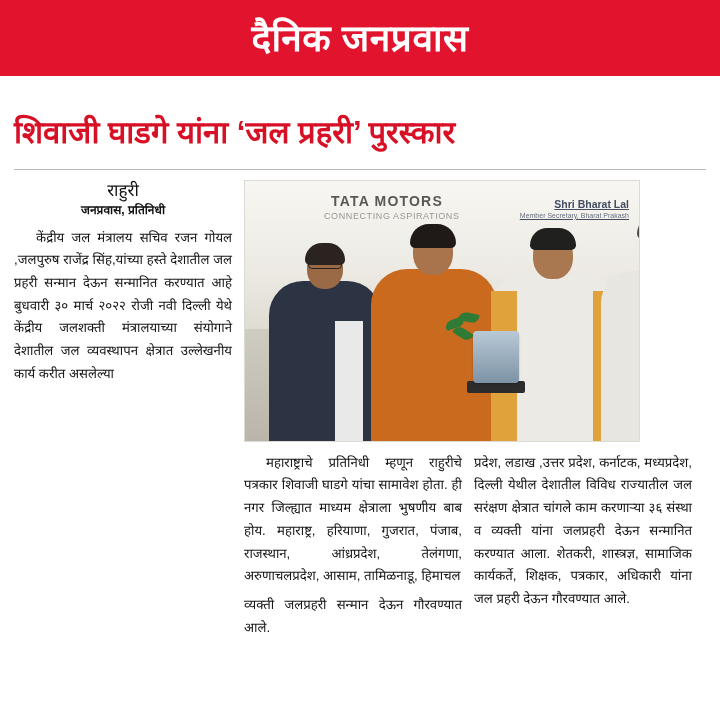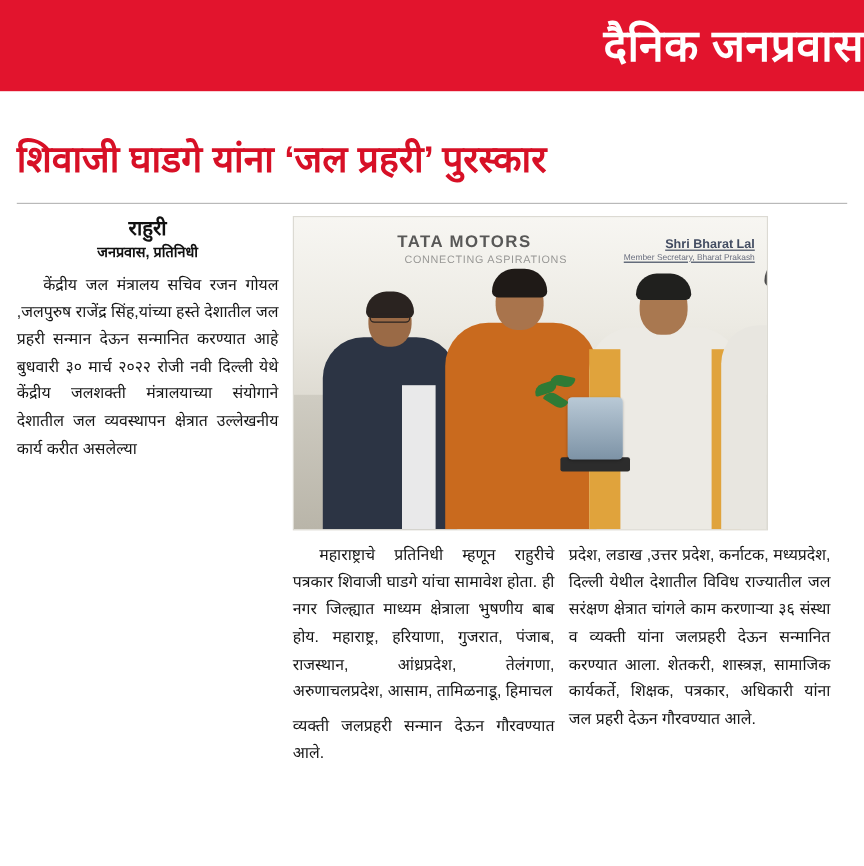--- a/index.html
+++ b/index.html
@@ -20,21 +20,21 @@
     background: #ffffff;
     box-sizing: border-box;
   }
 
   
   .masthead {
     background: #e2142d;
     height: 76px;
     display: flex;
     align-items: center;
-    justify-content: flex-end;
+    justify-content: center;
   }
   .masthead-title {
     color: #ffffff;
     font-size: 37px;
     font-weight: bold;
     letter-spacing: 0.5px;
     line-height: 1;
     font-family: "Liberation Sans", sans-serif;
   }
 
@@ -66,21 +66,21 @@
     width: 218px;
     flex: 0 0 218px;
   }
 
   .dateline {
     text-align: center;
     margin-bottom: 8px;
   }
   .dateline-city {
     font-size: 17px;
-    font-weight: bold;
+    font-weight: normal;
     color: #111;
     line-height: 1.3;
   }
   .dateline-sub {
     font-size: 12px;
     font-weight: bold;
     color: #111;
     line-height: 1.4;
   }
 
@@ -124,21 +124,21 @@
     position: absolute;
     left: 86px; top: 12px;
     color: #3d3d3d;
     font-size: 14px;
     font-weight: bold;
     letter-spacing: 1.2px;
     opacity: 0.85;
   }
   .tata-sub {
     position: absolute;
-    left: 92px; top: 30px;
+    left: 79px; top: 30px;
     color: #5a5a5a;
     font-size: 9px;
     letter-spacing: 0.6px;
     opacity: 0.6;
   }
   .banner-name {
     position: absolute;
     right: 10px; top: 16px;
     text-align: right;
     color: #2f3a52;

